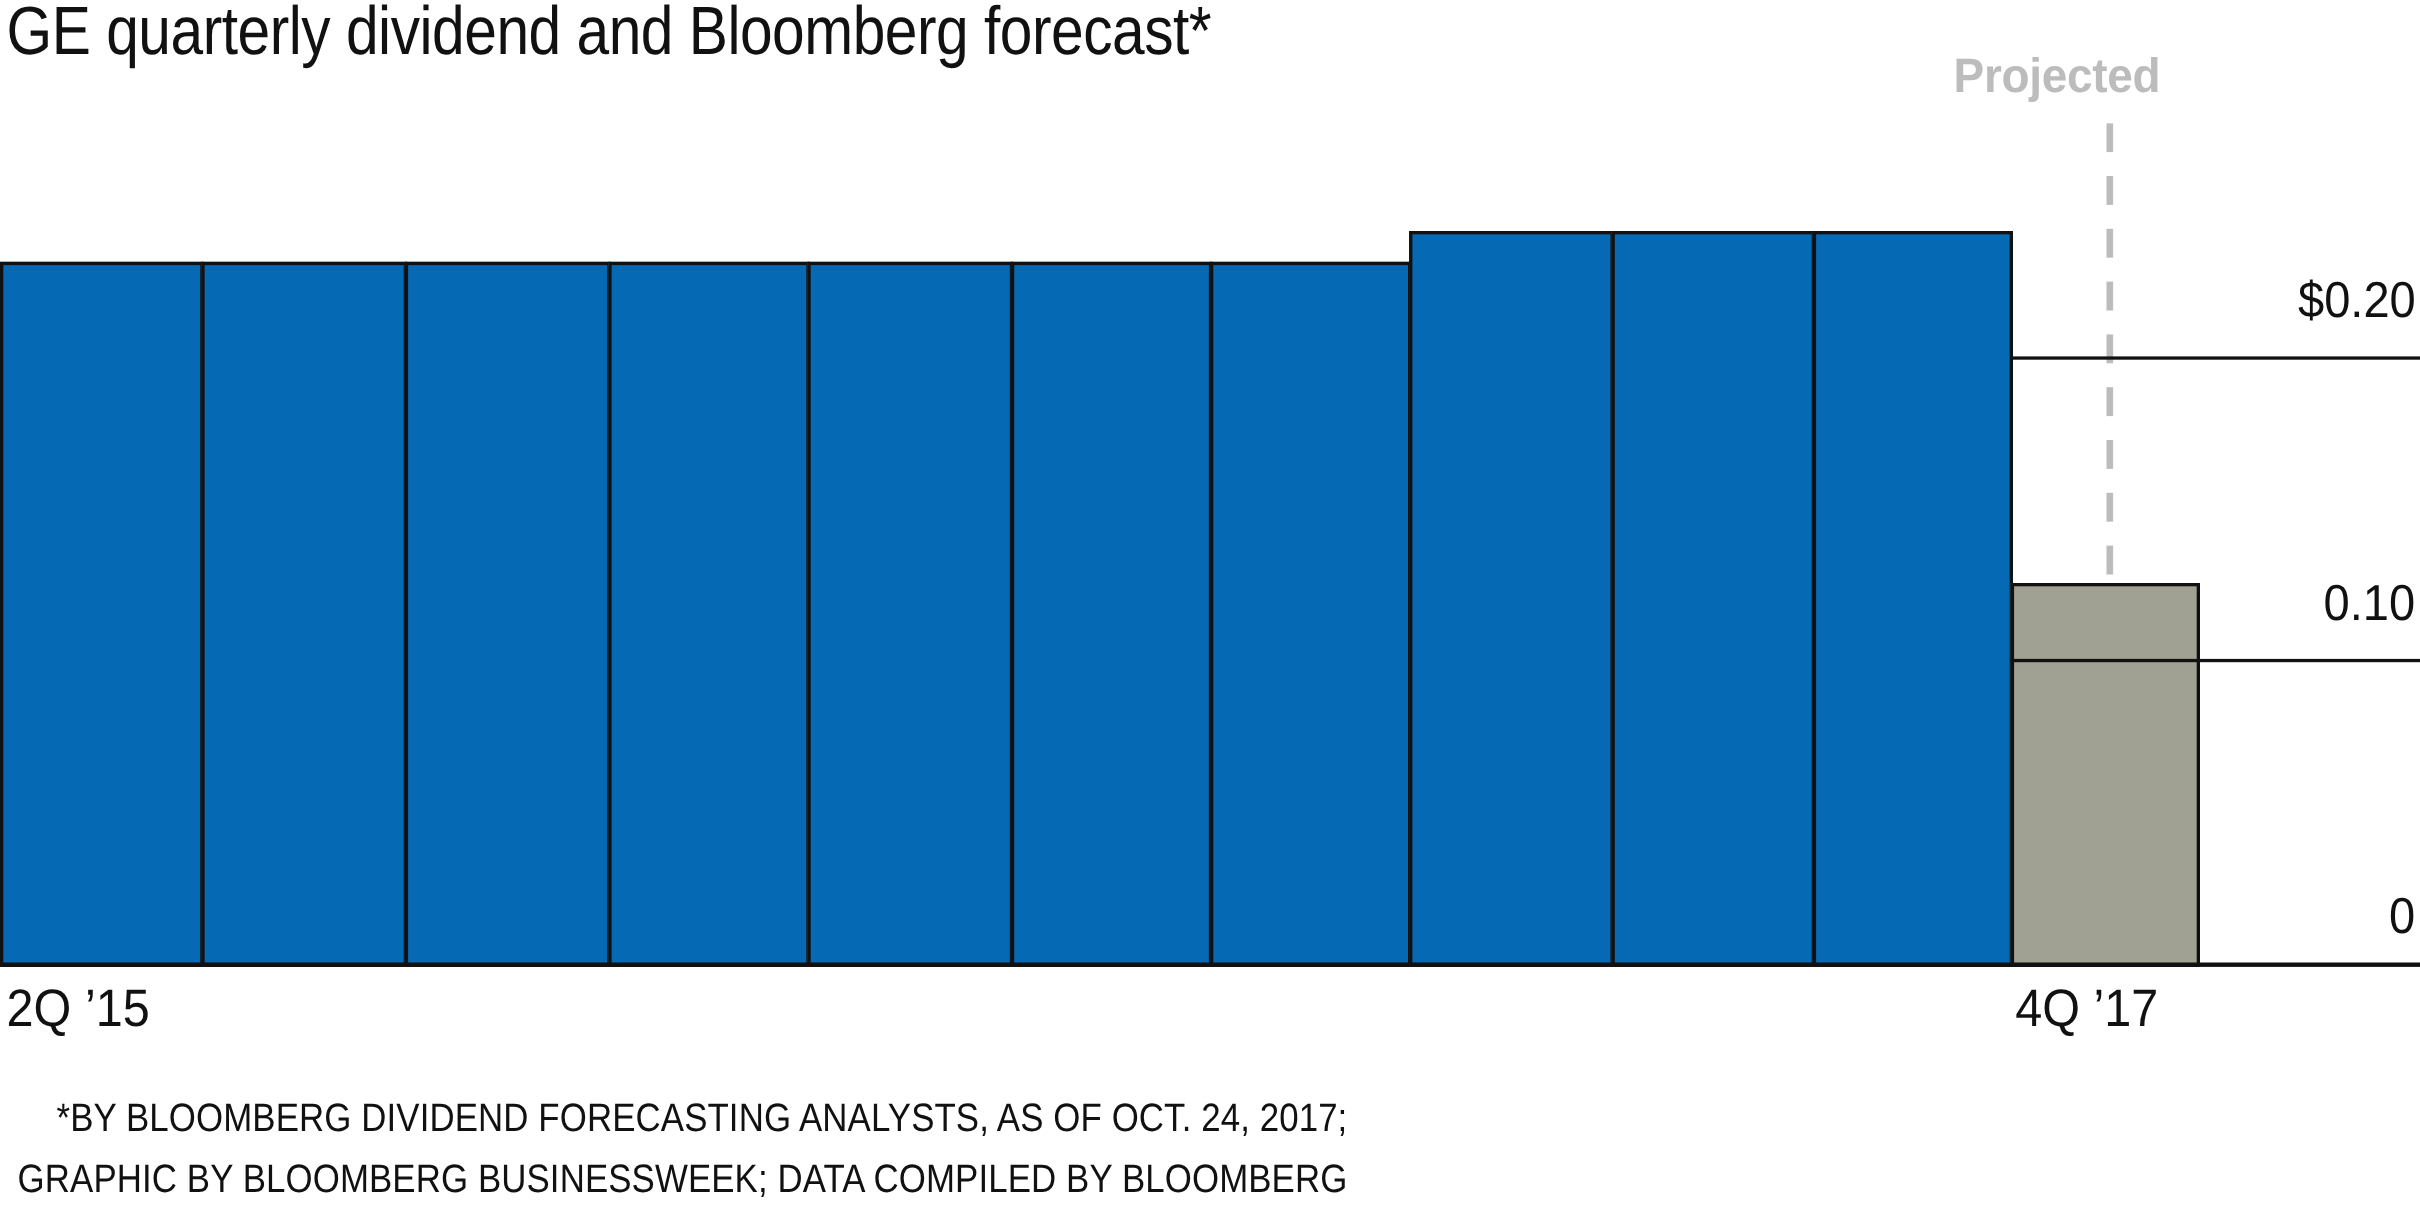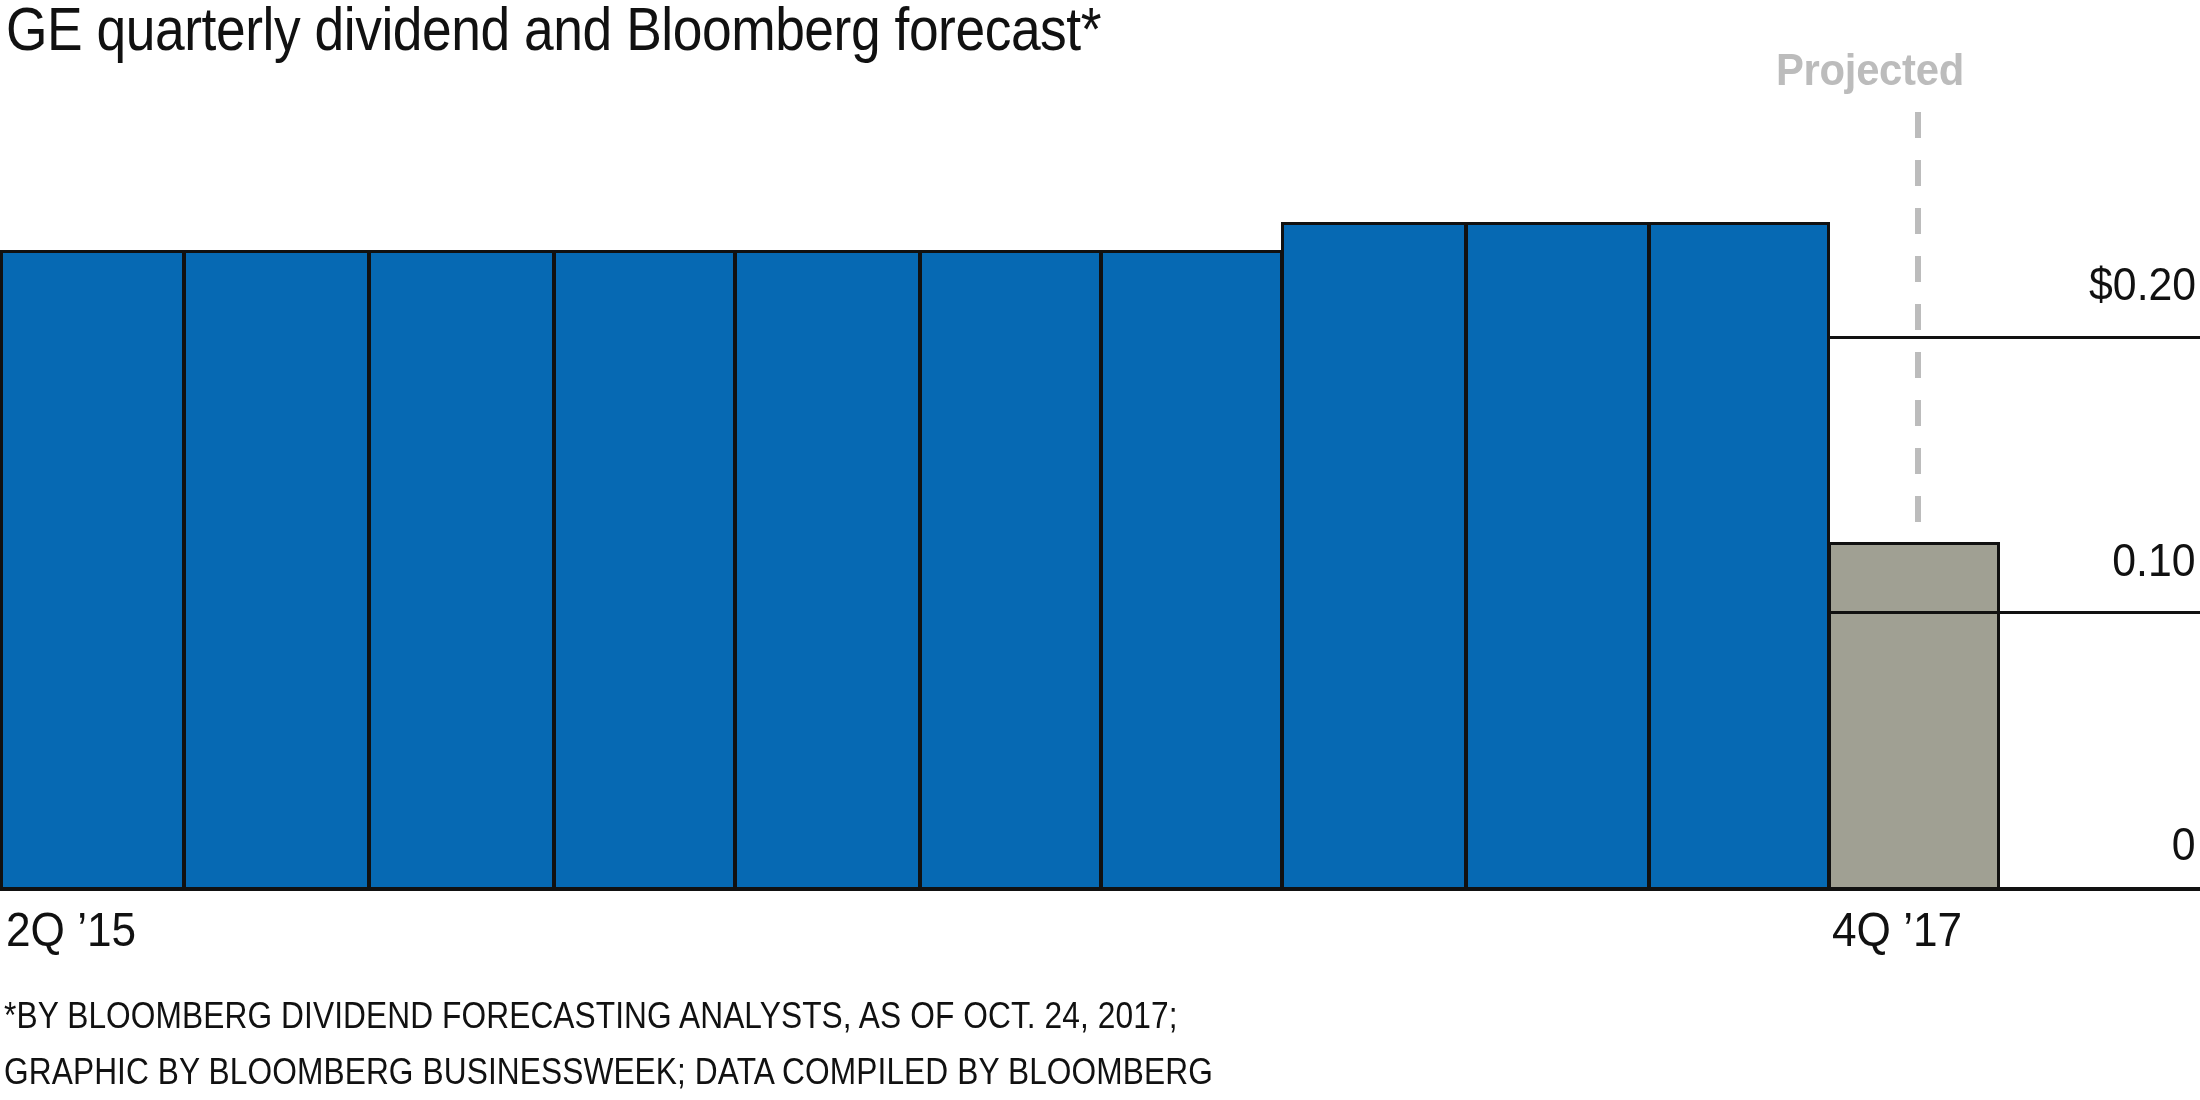--- a/index.html
+++ b/index.html
@@ -44,21 +44,21 @@
     width: 6px; height: 765px;
     background-image: linear-gradient(
       to bottom,
       #bcbcbc 0, #bcbcbc 26px,
       transparent 26px, transparent 48px
     );
     background-size: 6px 48px;
   }
 
   
-  #plot { position: absolute; left: 0; top: 12px; width: 2200px; height: 905px; }
+  #plot { position: absolute; left: 0; top: 0; width: 2200px; height: 905px; }
 
   .gridline {
     position: absolute;
     height: 3px;
     background: #111111;
   }
   .axis-baseline {
     position: absolute;
     left: 0; top: 875px;
     width: 2200px; height: 4px;
@@ -91,21 +91,21 @@
     line-height: 52px;
     color: #111111;
     white-space: nowrap;
     transform: scaleX(0.92);
     transform-origin: left top;
   }
   #xlabel-start { left: 6px; top: 892px; }
   #xlabel-end   { left: 1832px; top: 892px; }
 
   
-  #footnote { position: absolute; left: 4px; top: 988px; }
+  #footnote { position: absolute; left: 16px; top: 988px; text-align: right; }
   .footnote-line {
     font-size: 36px;
     line-height: 56px;
     color: #111111;
     letter-spacing: 0.1px;
     white-space: nowrap;
     transform: scaleX(0.88);
     transform-origin: left top;
   }
 </style>

